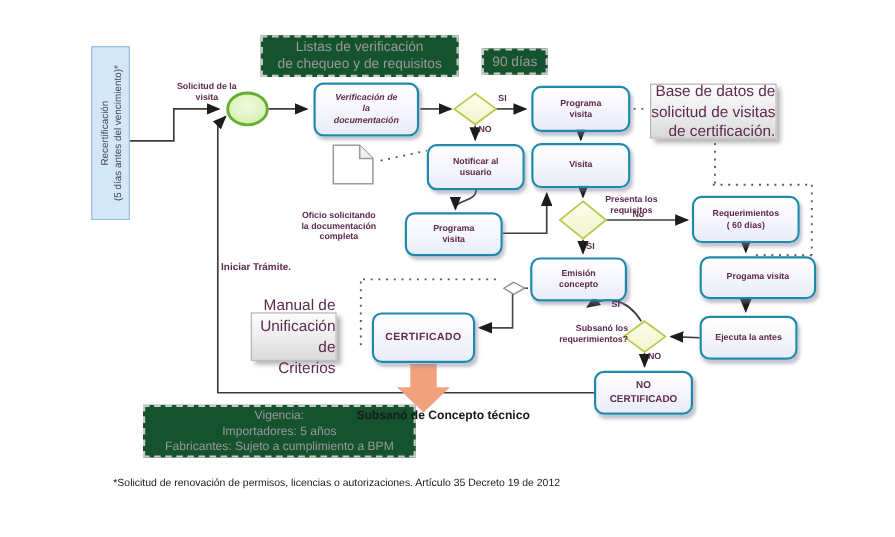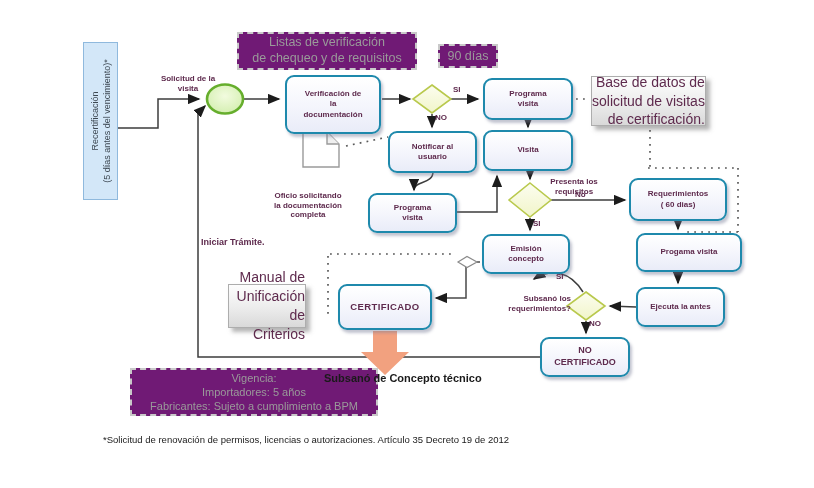--- a/index.html
+++ b/index.html
@@ -19,21 +19,21 @@
     border:1px solid #adadad;
     background:linear-gradient(180deg,#fdfdfd 0%,#ececec 55%,#d9d9d9 100%);
     box-shadow:4px 4px 4px rgba(110,110,110,.5);
     color:#5e2a4d;font-weight:normal;font-size:14px;line-height:1.35;
     display:flex;align-items:center;justify-content:center;text-align:right;
     box-sizing:border-box;
   }
   .dashedbox{
     border:2px dashed #c9c9c9;color:#9a9a9a;
     display:flex;align-items:center;justify-content:center;text-align:center;
-    box-sizing:border-box;background:#701a75;
+    box-sizing:border-box;background:#14532d;
   }
   .bluebox{
     border:1.5px solid #8fb9dd;background:#d3e7f8;box-sizing:border-box;
   }
   .bluebox .rot{
     position:absolute;left:50%;top:50%;width:158px;
     transform:translate(-50%,-50%) rotate(-90deg);
     text-align:center;font-size:9px;line-height:1.35;color:#3d4852;font-weight:500;
   }
   .lbl{color:#5e2a4d;font-weight:bold;font-size:8px;line-height:1.2;text-align:center;}
@@ -143,21 +143,21 @@
 Importadores: 5 años
 Fabricantes: Sujeto a cumplimiento a BPM</div>
 
   <div class="abs graybox pre" style="left:591px;top:76px;width:115px;height:50px;">Base de datos de
 solicitud de visitas
 de certificación.</div>
   <div class="abs graybox pre" style="left:228px;top:284px;width:78px;height:44px;">Manual de
 Unificación de
 Criterios</div>
 
-  <div class="abs flowbox pre" style="left:285px;top:75px;width:96px;height:59px;">Verificación de
+  <div class="abs flowbox pre" style="left:285px;top:75px;width:96px;height:49px;font-style:italic;">Verificación de
 la
 documentación</div>
   <div class="abs flowbox pre" style="left:483px;top:78px;width:90px;height:42px;">Programa
 visita</div>
   <div class="abs flowbox pre" style="left:388px;top:131px;width:89px;height:42px;">Notificar al
 usuario</div>
   <div class="abs flowbox pre" style="left:483px;top:130px;width:90px;height:41px;">Visita</div>
   <div class="abs flowbox pre" style="left:368px;top:193px;width:89px;height:40px;">Programa
 visita</div>
   <div class="abs flowbox pre" style="left:629px;top:178px;width:98px;height:43px;">Requerimientos

